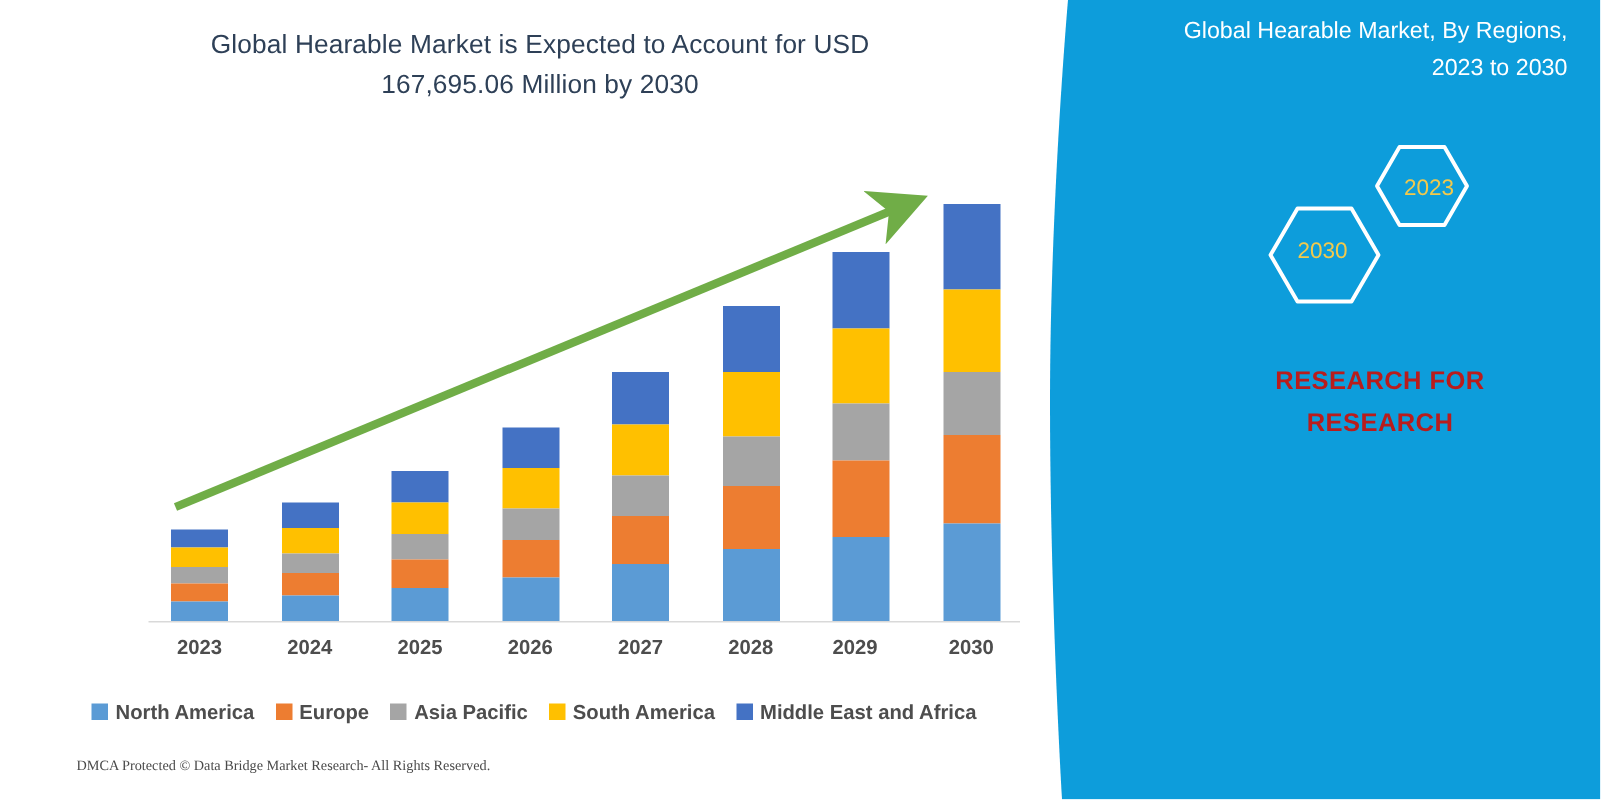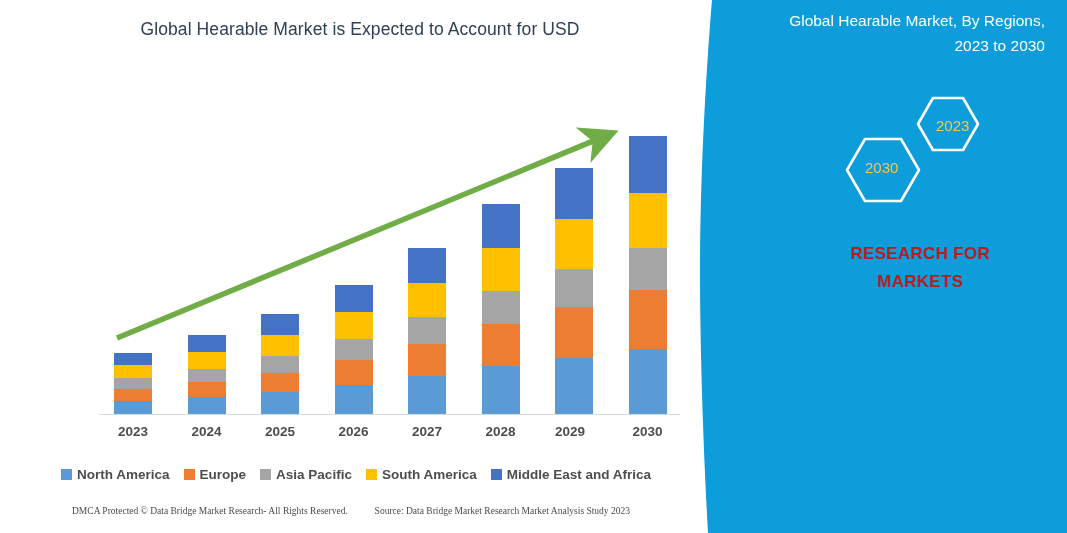--- a/index.html
+++ b/index.html
@@ -53,24 +53,24 @@
     display:flex;justify-content:center;align-items:center;
     gap:14px;
   }
   .legend-item{display:flex;align-items:center;gap:5px;}
   .legend-swatch{width:11px;height:11px;display:inline-block;}
   .legend-label{font-size:13.5px;font-weight:bold;color:#4d4d4d;white-space:nowrap;}
 
   
   .footer{
     position:absolute;left:0;top:506px;width:700px;
-    display:flex;justify-content:space-between;
+    display:flex;justify-content:flex-start;
     font-family:"Liberation Serif", serif;
     font-size:9.5px;color:#4a4a4a;
-    padding:0 70px 0 72px;
+    padding:0 70px 0 51px;
     box-sizing:border-box;
   }
 
   
   .brand-panel{
     position:absolute;left:640px;top:0;width:427px;height:533px;
     overflow:hidden;
   }
   .brand-svg{position:absolute;left:0;top:0;}
   .brand-title{
@@ -96,20 +96,21 @@
 </style>
 </head>
 <body>
 
 <div id="root">
 
   <div class="chart-panel">
 
     <div class="chart-title">
       <span>Global Hearable Market is Expected to Account for USD</span>
+      <span class="l2">167,695.06 Million by 2030</span>
     </div>
 
     <div class="plot">
       <div class="axis-line"></div>
       <div id="bars-layer">
           <div class="bar-group" style="left: 114px; width: 38px; height: 61px;">
             <div class="seg" style="background: rgb(91, 155, 213); height: 13px;"></div>
             <div class="seg" style="background: rgb(237, 125, 49); height: 12px;"></div>
             <div class="seg" style="background: rgb(165, 165, 165); height: 11px;"></div>
             <div class="seg" style="background: rgb(255, 192, 0); height: 13px;"></div>
@@ -204,21 +205,20 @@
           <span class="legend-label">South America</span>
         </div>
         <div class="legend-item">
           <span class="legend-swatch" style="background: rgb(68, 114, 196);"></span>
           <span class="legend-label">Middle East and Africa</span>
         </div>
       </div>
 
     <div class="footer">
       <span>DMCA Protected © Data Bridge Market Research- All Rights Reserved.</span>
-      <span>Source: Data Bridge Market Research  Market Analysis Study 2023</span>
     </div>
   </div>
 
   <div class="brand-panel">
     <svg class="brand-svg" width="427" height="533" viewBox="0 0 427 533">
       <path id="brand-bg-path" d="M 72,0 L 427,0 L 427,533 L 68,533 C 68,533 60,400 60,268 C 60,136 72,0 72,0 Z" fill="#0D9DDB"></path>
     </svg>
 
     <div class="brand-title">
       <span>Global Hearable Market, By Regions,</span>
@@ -229,17 +229,17 @@
       <svg width="200" height="120" viewBox="0 0 200 120">
         <polygon points="118,8 148,8 163,34 148,60 118,60 103,34" fill="none" stroke="#ffffff" stroke-width="2.6" stroke-linejoin="round"></polygon>
         <polygon points="50,49 86,49 104,80 86,111 50,111 32,80" fill="none" stroke="#ffffff" stroke-width="2.6" stroke-linejoin="round"></polygon>
       </svg>
       <span class="hex-text" id="hex-2023-label" style="color: rgb(242, 201, 76);">2023</span>
       <span class="hex-text" id="hex-2030-label" style="color: rgb(242, 201, 76);">2030</span>
     </div>
 
     <div class="brand-tag" style="color: #b91c1c;">
       <span>RESEARCH FOR</span>
-      <span class="l2">MARKETS</span>
+      <span class="l2">RESEARCH</span>
     </div>
   </div>
 
 </div>
 
 </body></html>

